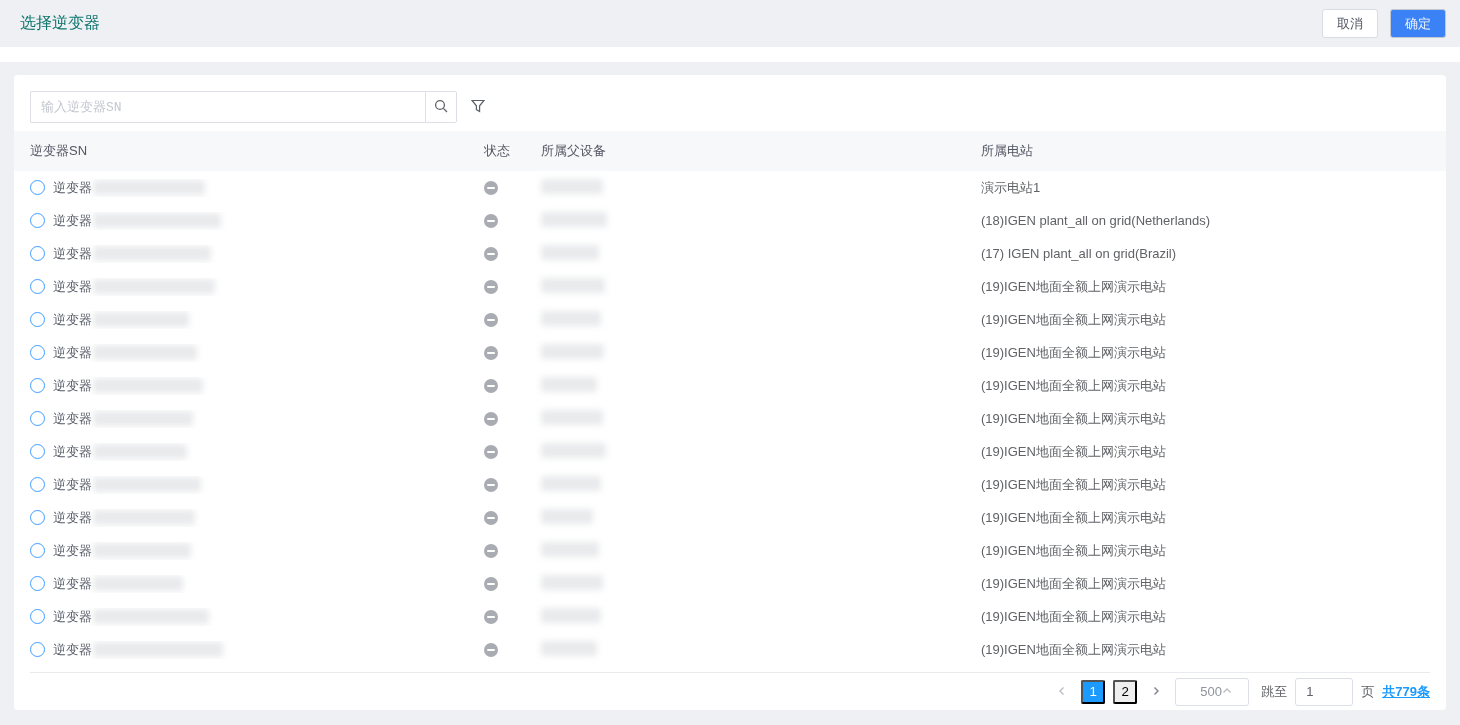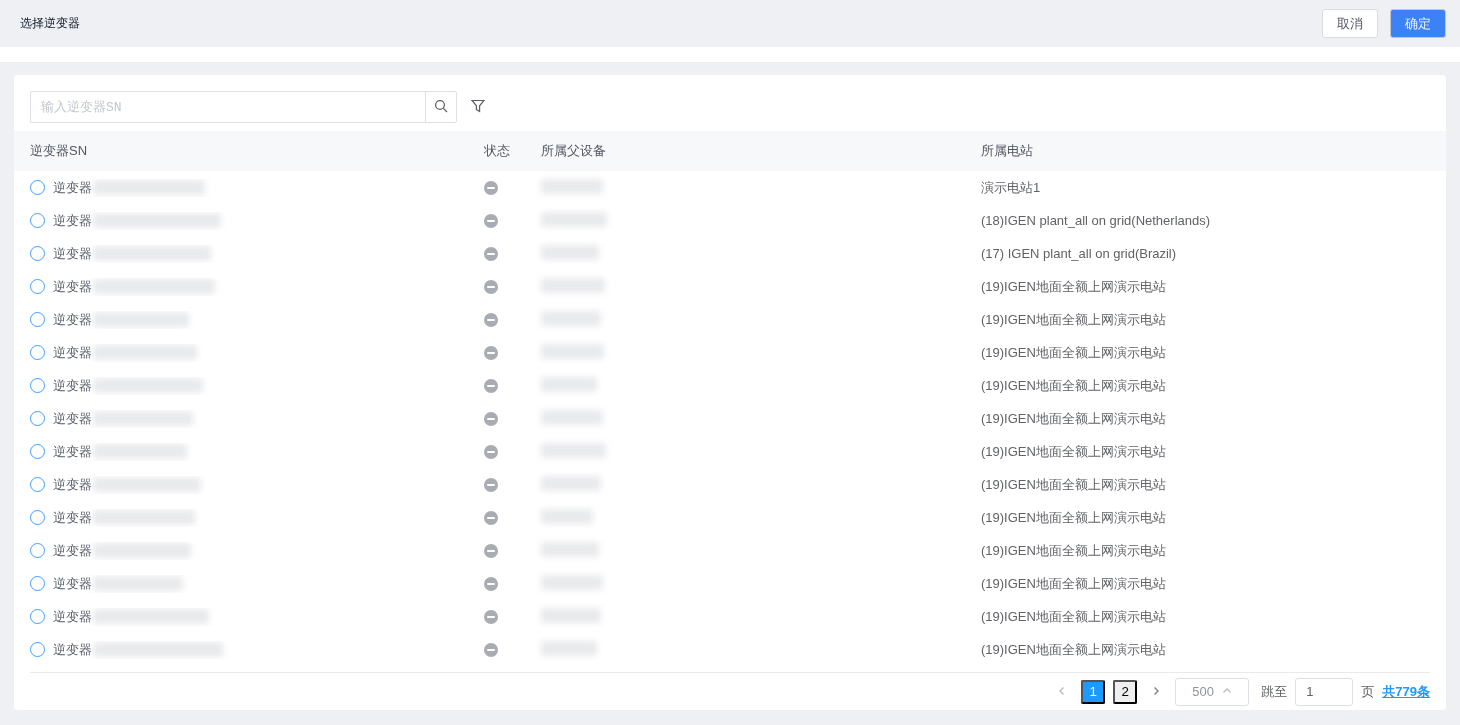--- a/index.html
+++ b/index.html
@@ -2,21 +2,21 @@
 <html><head>
 <meta charset="utf-8">
 <style>
   * { margin:0; padding:0; box-sizing:border-box; }
   html,body { width:1460px; height:725px; overflow:hidden;
     font-family:"Liberation Sans","DejaVu Sans",sans-serif; background:#eef0f3; }
 
   
   .header-bar { height:47px; background:#eef0f3; display:flex; align-items:center;
     justify-content:space-between; padding:0 14px 0 20px; }
-  .page-title { font-size:12px; color:#0f172a; }
+  .page-title { font-size:16px; color:#0f766e; }
   .header-actions { display:flex; gap:12px; }
   .btn { height:29px; min-width:52px; padding:1px 14px; font-size:13px; border-radius:3px;
     cursor:pointer; display:inline-flex; align-items:center; justify-content:center; }
   .btn-cancel { background:#ffffff; border:1px solid #d8dce3; color:#515561; }
   .btn-confirm { background:#3b82f6; border:1px solid #c3c8d0; color:rgba(255,255,255,.9); }
 
   .white-gap { height:15px; background:#ffffff; }
 
   
   .content { height:663px; background:#eef0f3; padding:13px 14px 15px; }
@@ -54,21 +54,21 @@
   
   .pager-row { height:38px; margin:0 16px; border-top:1px solid #e8eaee;
     display:flex; align-items:center; justify-content:flex-end; gap:8px;
     font-size:13px; color:#606266; }
   .pg-arrow { width:22px; height:24px; display:flex; align-items:center; justify-content:center;
     cursor:pointer; background:none; border:none; }
   .pg-num { min-width:24px; height:24px; display:flex; align-items:center; justify-content:center;
     border-radius:2px; cursor:pointer; }
   .pg-num.active { background:#1b9aff; color:#ffffff; }
   .size-select { width:74px; height:28px; border:1px solid #dcdfe6; border-radius:3px;
-    display:flex; align-items:center; justify-content:space-between; padding:0 16px;
+    display:flex; align-items:center; justify-content:space-between; padding:0 24px;
     color:#8f949c; cursor:pointer; background:#fff; }
   .jump-label { margin-left:4px; }
   .jump-input { width:58px; height:28px; border:1px solid #dcdfe6; border-radius:3px;
     padding:0 10px; font-size:13px; color:#606266; outline:none; }
   .total { color:#1b9aff; font-weight:bold;text-decoration:underline; }
 </style>
 </head>
 <body>
 
 <div class="header-bar">

